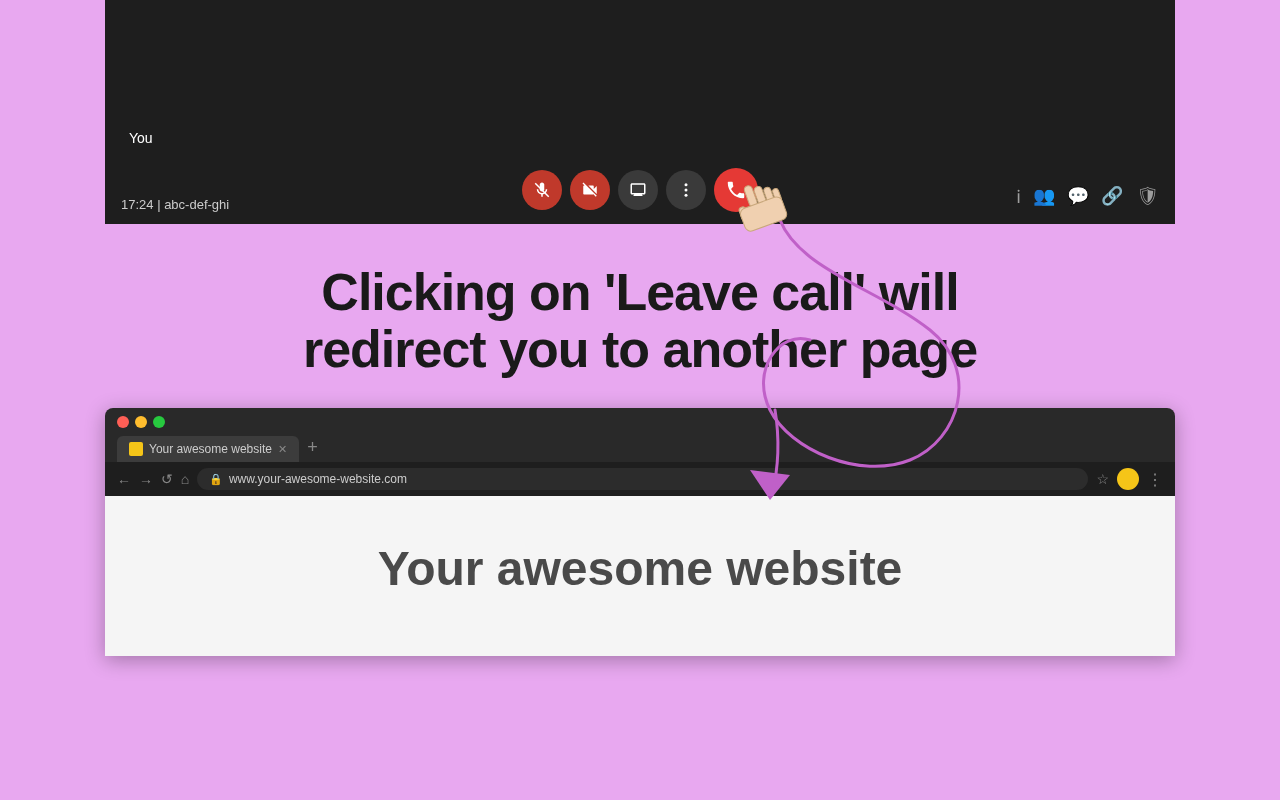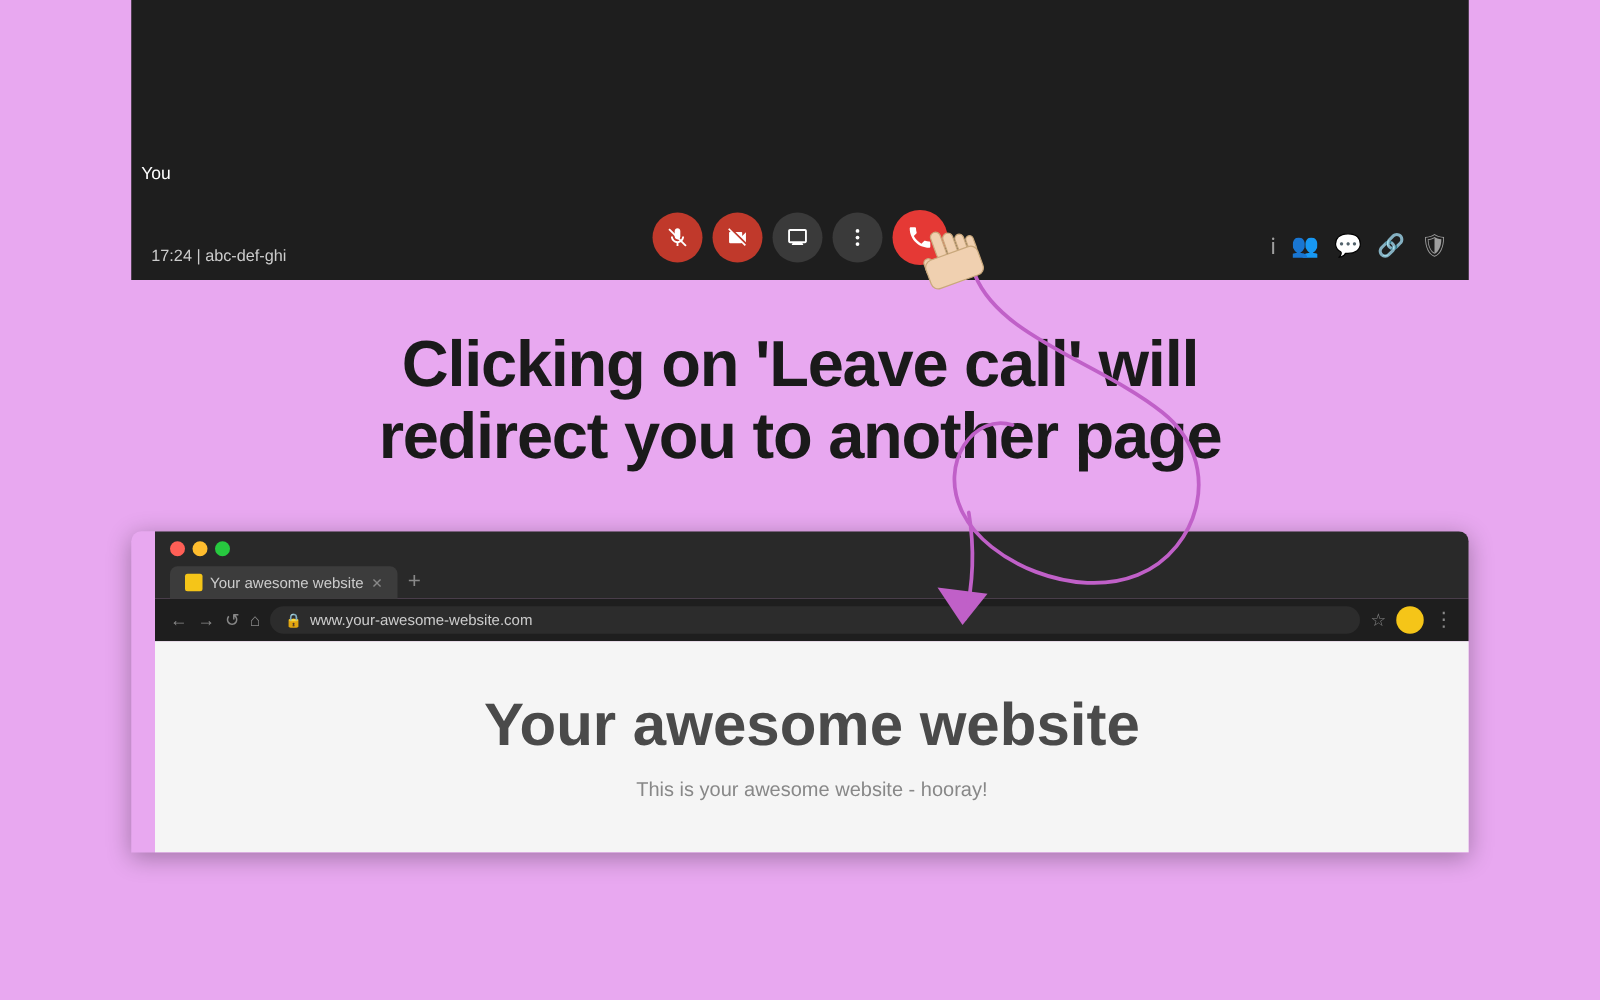--- a/index.html
+++ b/index.html
@@ -31,21 +31,21 @@
       align-items: flex-end;
       justify-content: space-between;
       padding: 0 16px;
     }
 
     .video-label {
       color: #ffffff;
       font-size: 14px;
       position: absolute;
       top: 130px;
-      left: 8px;
+      left: 24px;
     }
 
     .video-info {
       color: #cccccc;
       font-size: 13px;
     }
 
     .call-controls {
       display: flex;
       align-items: center;
@@ -108,25 +108,24 @@
       font-size: 52px;
       font-weight: 900;
       color: #1a1a1a;
       line-height: 1.1;
       letter-spacing: -1px;
     }
 
     
     .browser-mockup {
       width: 1070px;
-      margin: 17px auto;
+      margin: 0 auto;
       border-radius: 8px 8px 0 0;
       overflow: hidden;
       box-shadow: 0 4px 20px rgba(0,0,0,0.3);
-      padding-left: 19px;
     }
 
     .browser-chrome {
       background-color: #292929;
       padding: 8px 12px 0;
     }
 
     .browser-traffic-lights {
       display: flex;
       gap: 6px;
@@ -388,15 +387,14 @@
     <div class="address-input">
       <span class="lock-icon">🔒</span>
       <span>www.your-awesome-website.com</span>
     </div>
     <button class="star-btn">☆</button>
     <div class="browser-avatar"></div>
     <button class="browser-menu-btn">⋮</button>
   </div>
   <div class="browser-content">
     <h2 class="website-title">Your awesome website</h2>
-    <p class="website-subtitle">This is your awesome website - hooray!</p>
   </div>
 </div>
 
 </body></html>

